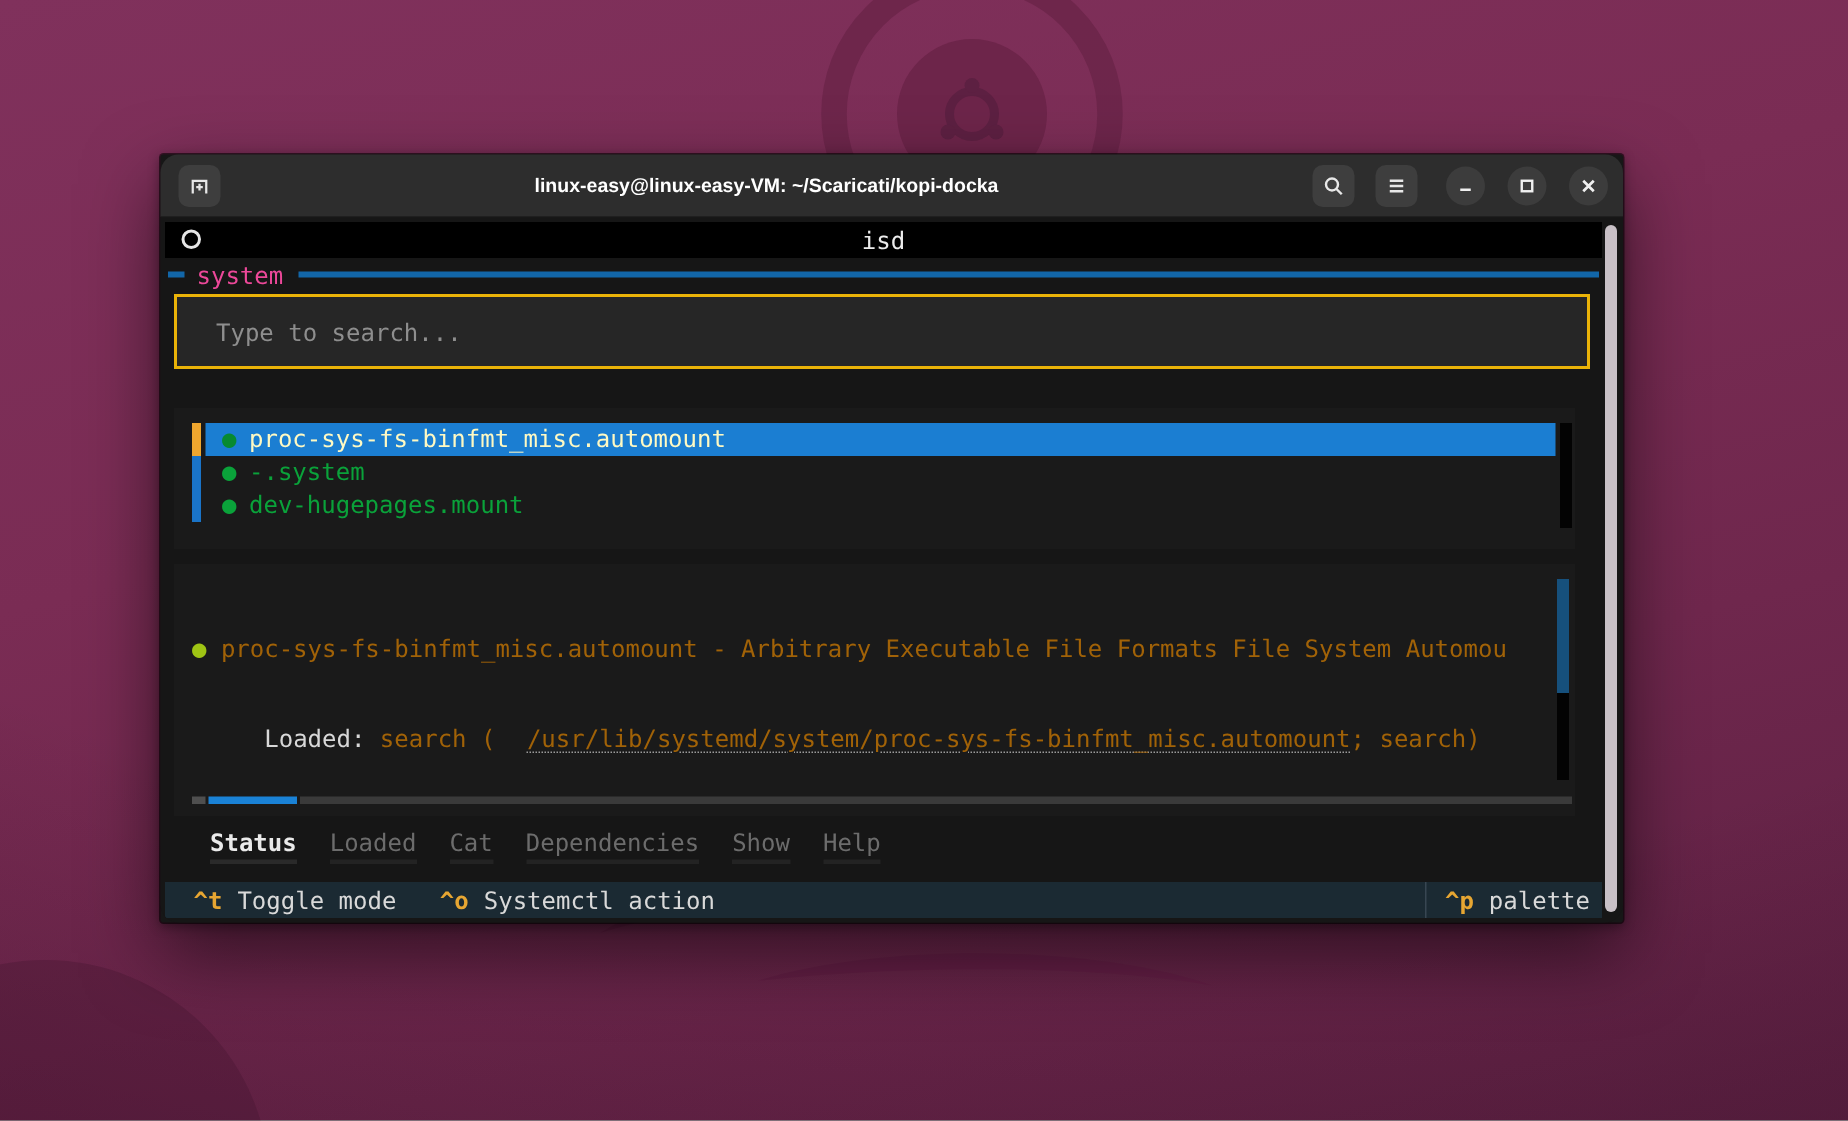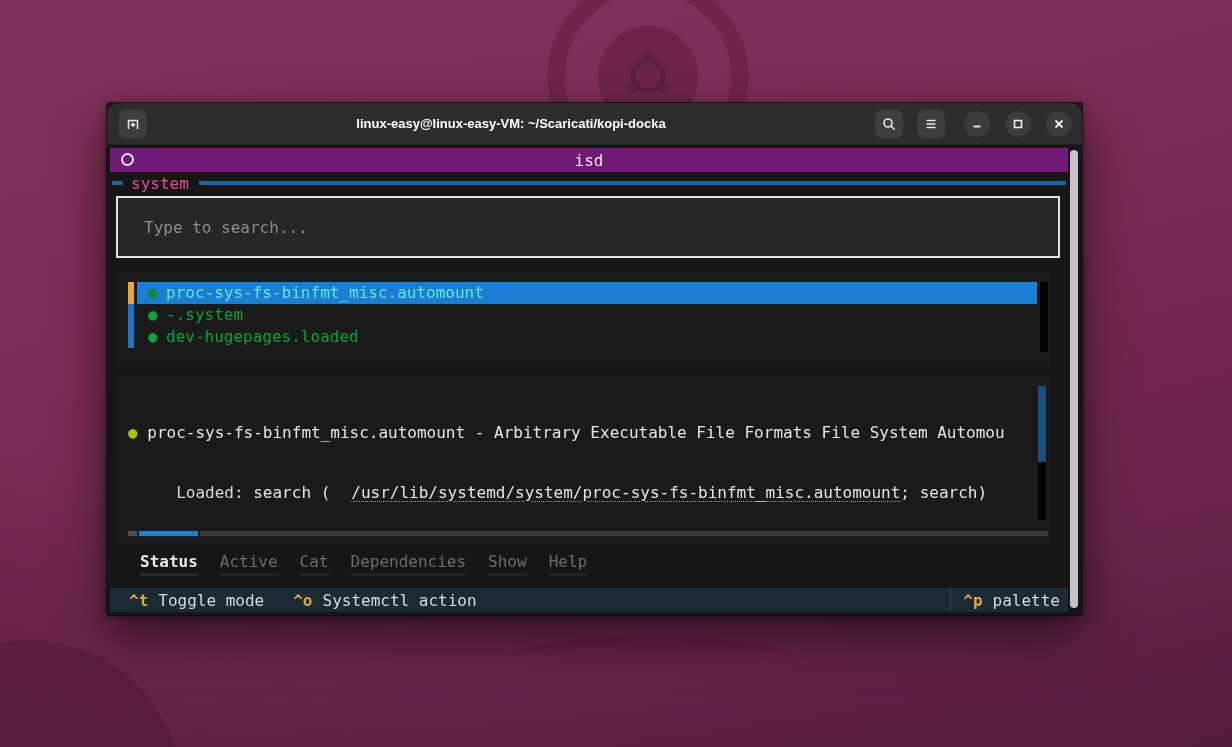--- a/index.html
+++ b/index.html
@@ -55,69 +55,69 @@
     background:#161616; border-radius:0 0 12px 12px; overflow:hidden;
     font-family:"DejaVu Sans Mono", monospace; font-size:16px; color:#d8d8d8;
   }
   .gnome-scrollbar{
     position:absolute; right:4px; top:47px; width:8px; height:458px;
     background:#c8c0c6; border-radius:4px; z-index:5;
   }
 
   .isd-header{
     position:absolute; left:3px; top:3px; width:958px; height:24px;
-    background:#701a75; display:flex; align-items:center;
+    background:#000000; display:flex; align-items:center;
   }
   .spinner{
     position:absolute; left:11px; top:5px; width:13px; height:13px;
     border:2px solid #e6e6e6; border-radius:50%;
   }
   .isd-title{ width:100%; text-align:center; color:#ececec; }
 
   .section-row{
     position:absolute; left:3px; top:28px; width:958px; height:20px;
     display:flex; align-items:center;
   }
   .section-dash{ width:11px; height:4px; background:#1266a8; margin-left:2px; }
   .section-label{ color:#ec4899; margin:0 10px 0 8px; }
   .section-rule{ flex:1; height:4px; background:#1266a8; margin-right:2px; }
 
   .searchbox{
-    position:absolute; left:9px; top:51px; width:944px; height:62px;
-    background:#262626; border:2px solid #e5e5e5; cursor:text;
+    position:absolute; left:9px; top:51px; width:944px; height:50px;
+    background:#262626; border:2px solid #eab308; cursor:text;
     display:flex; align-items:center;
   }
   .search-placeholder{ color:#8e8e8e; padding-left:26px; }
 
   .unit-list{
     position:absolute; left:9px; top:127px; width:934px; height:94px;
     background:#1a1a1a; overflow:hidden;
   }
   .marker-selected{ position:absolute; left:12px; top:10px; width:6px; height:22px; background:#efa62e; }
   .marker-rest{ position:absolute; left:12px; top:32px; width:6px; height:44px; background:#1a74c8; }
   .unit-row{ position:absolute; left:0; width:100%; height:22px; line-height:22px; cursor:pointer; white-space:nowrap; }
   .unit-row .u-dot{ position:absolute; left:32px; color:#0aa23a; }
   .unit-row .u-name{ position:absolute; left:50px; color:#0aa23a; }
   .row-0{ top:10px; }
   .row-1{ top:32px; }
   .row-2{ top:54px; }
   .row-highlight{ position:absolute; left:21px; top:10px; width:900px; height:22px; background:#1b7ed2; }
-  .row-0 .u-name{ color:#5eead4; }
+  .row-0 .u-name{ color:#fef9c3; }
   .row-0 .u-dot{ color:#078a30; }
   .list-scrollbar{ position:absolute; left:924px; top:10px; width:8px; height:70px; background:#030303; }
 
   .status-panel{
     position:absolute; left:9px; top:231px; width:934px; height:168px;
     background:#1a1a1a; overflow:hidden;
   }
   .status-text{ position:absolute; left:12px; top:8px; white-space:pre; }
   .sline{ height:22px; line-height:22px; white-space:nowrap; overflow:hidden; width:912px; }
   .dot-lime{ display:inline-block; width:1ch; margin-right:1ch; color:#9fc414; }
   .lbl{ display:inline-block; width:12ch; text-align:right; margin-right:1ch; color:#d8d8d8; }
-  .val{ color:#e5e5e5; }
+  .val{ color:#a16207; }
   .path-underline{ text-decoration:underline dotted #9a9a9a 1px; text-underline-offset:3px;margin-left:21px; }
   .active-state{ color:#a5c91e; font-weight:bold; }
   .status-vscroll{ position:absolute; left:922px; top:10px; width:8px; height:134px; background:#030303; }
   .status-vthumb{ position:absolute; left:0; top:0; width:8px; height:76px; background:#16507c; }
   .status-hscroll-sq{ position:absolute; left:12px; top:155px; width:9px; height:5px; background:#4f4f4f; }
   .status-hthumb{ position:absolute; left:23px; top:155px; width:59px; height:5px; background:#1a82d6; }
   .status-htrack{ position:absolute; left:84px; top:155px; right:2px; height:5px; background:#3a3a3a; }
 
   .tabbar{
     position:absolute; left:9px; top:401px; width:934px; height:36px;
@@ -235,21 +235,21 @@
         <div class="unit-row row-0">
           <span class="u-dot">●</span>
           <span class="u-name">proc-sys-fs-binfmt_misc.automount</span>
         </div>
         <div class="unit-row row-1">
           <span class="u-dot">●</span>
           <span class="u-name">-.system</span>
         </div>
         <div class="unit-row row-2">
           <span class="u-dot">●</span>
-          <span class="u-name">dev-hugepages.loaded</span>
+          <span class="u-name">dev-hugepages.mount</span>
         </div>
         <div class="list-scrollbar"></div>
       </div>
 
       <div class="status-panel">
         <div class="status-text">
           <div class="sline"><span class="dot-lime">●</span><span class="val">proc-sys-fs-binfmt_misc.automount - Arbitrary Executable File Formats File System Automou</span></div>
           <div class="sline"><span class="lbl">Loaded:</span><span class="val">search (</span><span class="val path-underline">/usr/lib/systemd/system/proc-sys-fs-binfmt_misc.automount</span><span class="val">; search)</span></div>
           <div class="sline"><span class="lbl">Active:</span><span class="active-state">active (running)</span><span class="val"> since Sat 2025-10-04 13:48:19 CEST; 9min ago</span></div>
           
@@ -259,21 +259,21 @@
         <div class="status-vscroll">
             <div class="status-vthumb"></div>
           </div>
         <div class="status-hscroll-sq"></div>
         <div class="status-hthumb"></div>
         <div class="status-htrack"></div>
       </div>
 
       <div class="tabbar">
         <span class="tab active">Status</span>
-        <span class="tab">Active</span>
+        <span class="tab">Loaded</span>
         <span class="tab">Cat</span>
         <span class="tab">Dependencies</span>
         <span class="tab">Show</span>
         <span class="tab">Help</span>
       </div>
 
       <div class="tui-footer">
         <div class="f-left">
           <span class="f-item"><span class="f-key">^t</span><span class="f-label">Toggle mode</span></span>
           <span class="f-item"><span class="f-key">^o</span><span class="f-label">Systemctl action</span></span>

